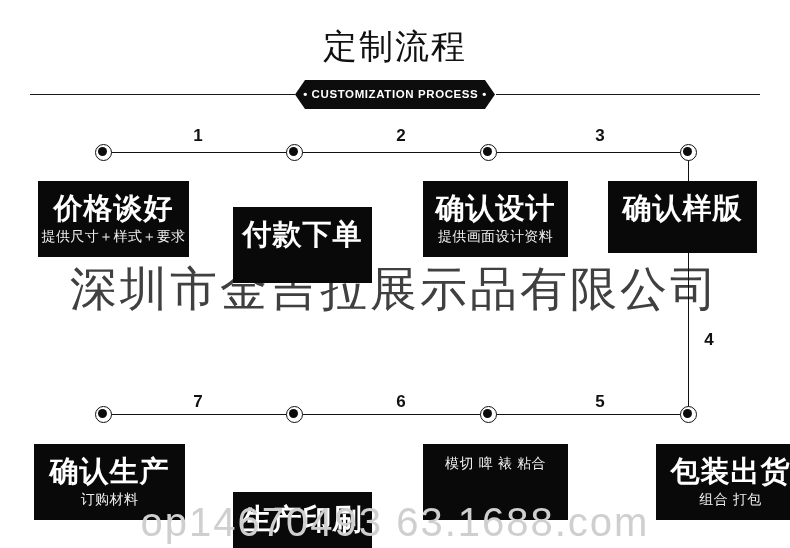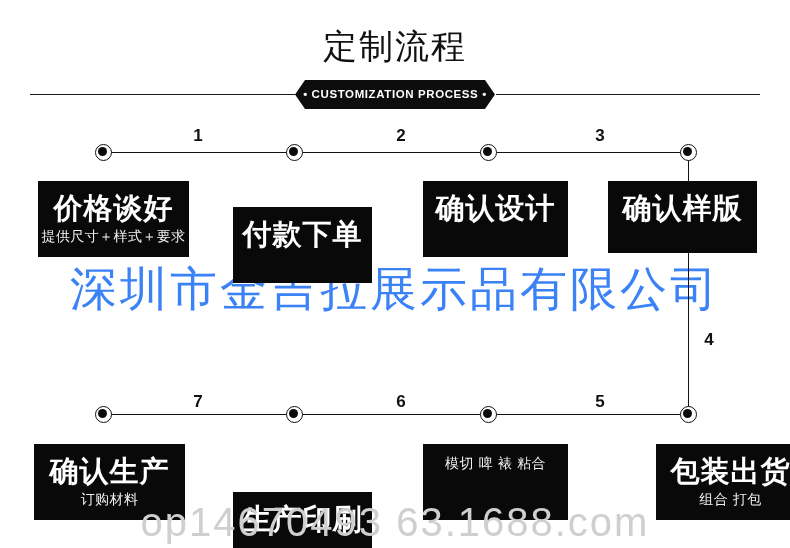--- a/index.html
+++ b/index.html
@@ -143,21 +143,21 @@
   
   .watermark-main {
     position: absolute;
     left: 0;
     top: 258px;
     width: 790px;
     text-align: center;
     font-size: 47px;
     line-height: 62px;
     letter-spacing: 3px;
-    color: #3b82f6;
+    color: #404040;
     font-family: "DejaVu Sans", "Liberation Sans", sans-serif;
     pointer-events: none;
   }
   .watermark-bottom {
     position: absolute;
     left: 0;
     top: 500px;
     width: 790px;
     text-align: center;
     font-size: 40px;
@@ -210,20 +210,21 @@
     <div class="card-title">价格谈好</div>
     <div class="card-sub">提供尺寸＋样式＋要求</div>
   </div>
 
   <div class="card" style="left:233px; top:181px; width:139px; height:76px;margin-top:26px;">
     <div class="card-title">付款下单</div>
   </div>
 
   <div class="card" style="left:423px; top:181px; width:145px; height:76px;">
     <div class="card-title">确认设计</div>
+    <div class="card-sub">提供画面设计资料</div>
   </div>
 
   <div class="card" style="left:608px; top:181px; width:149px; height:72px;">
     <div class="card-title">确认样版</div>
   </div>
 
   <div class="card" style="left:34px;  top:444px; width:151px; height:76px;">
     <div class="card-title">确认生产</div>
     <div class="card-sub">订购材料</div>
   </div>

